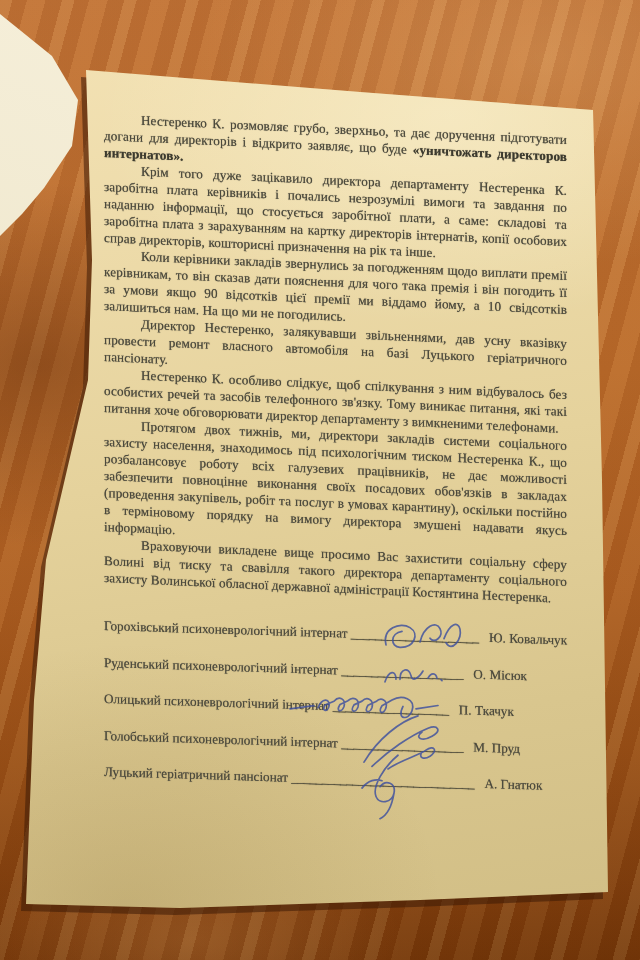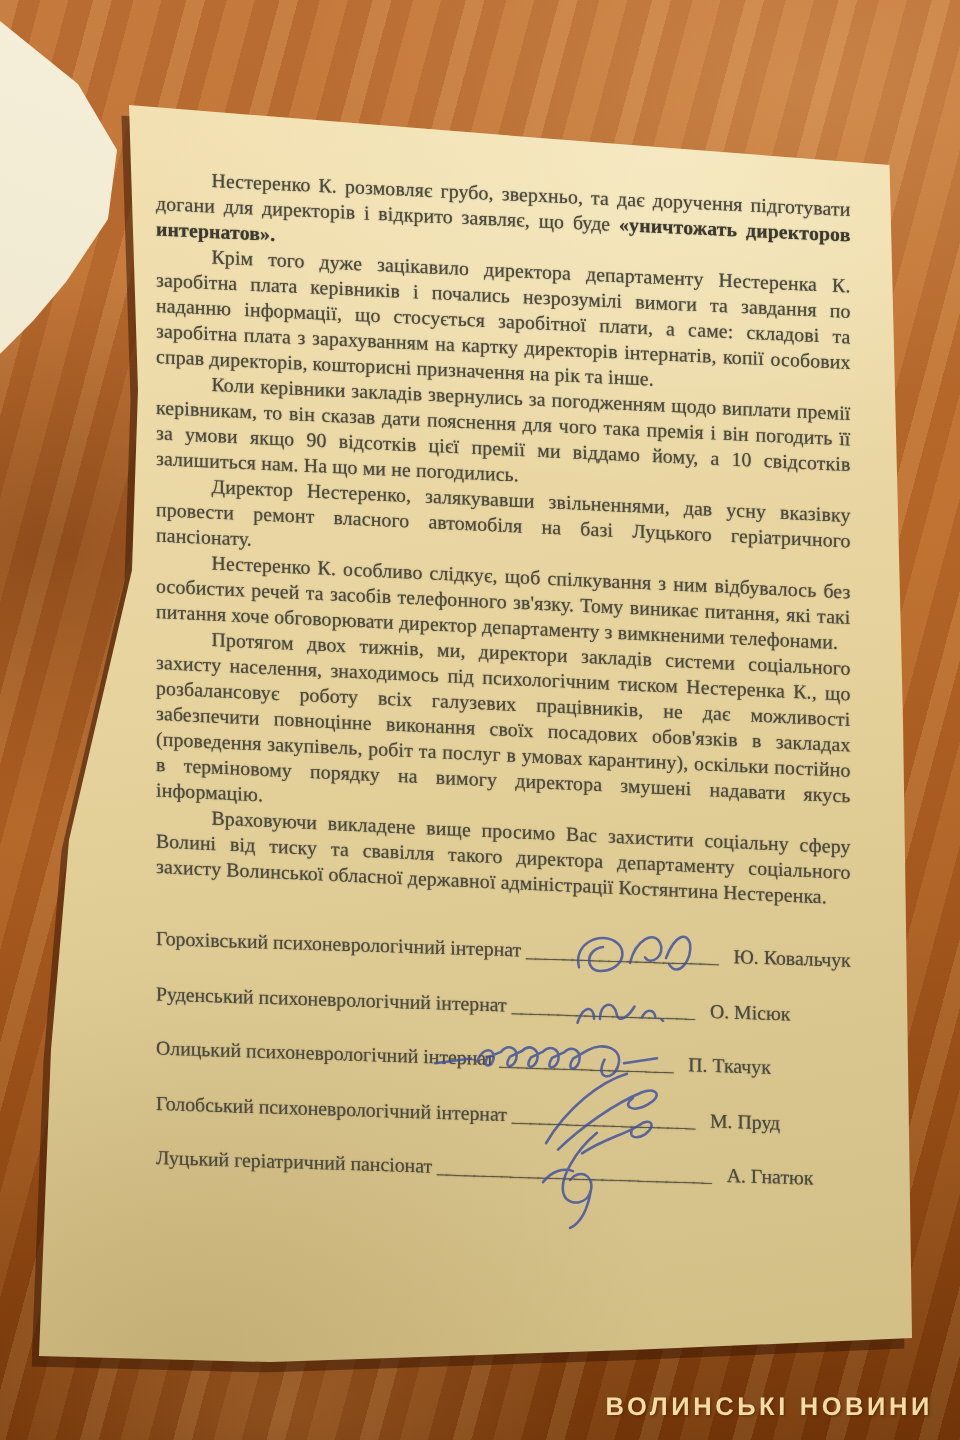--- a/index.html
+++ b/index.html
@@ -139,15 +139,14 @@
         <span class="uline">______________________________</span>
         <span class="sig-name">А. Гнатюк</span>
         <svg style="left:248px;top:-20px;" width="64" height="68" viewBox="0 0 64 68">
           <path class="ink" d="M46 2 C 32 14, 20 34, 24 44 C 27 52, 40 50, 42 40 C 44 30, 34 26, 28 34 M42 40 C 40 52, 36 62, 28 66 M10 36 C 16 28, 24 26, 30 28"></path>
         </svg>
       </div>
 
     </div>
   </div>
 
-  <div class="watermark">ВОЛИНСЬКІ НОВИНИ</div>
 
 </div>
 
 </body></html>

